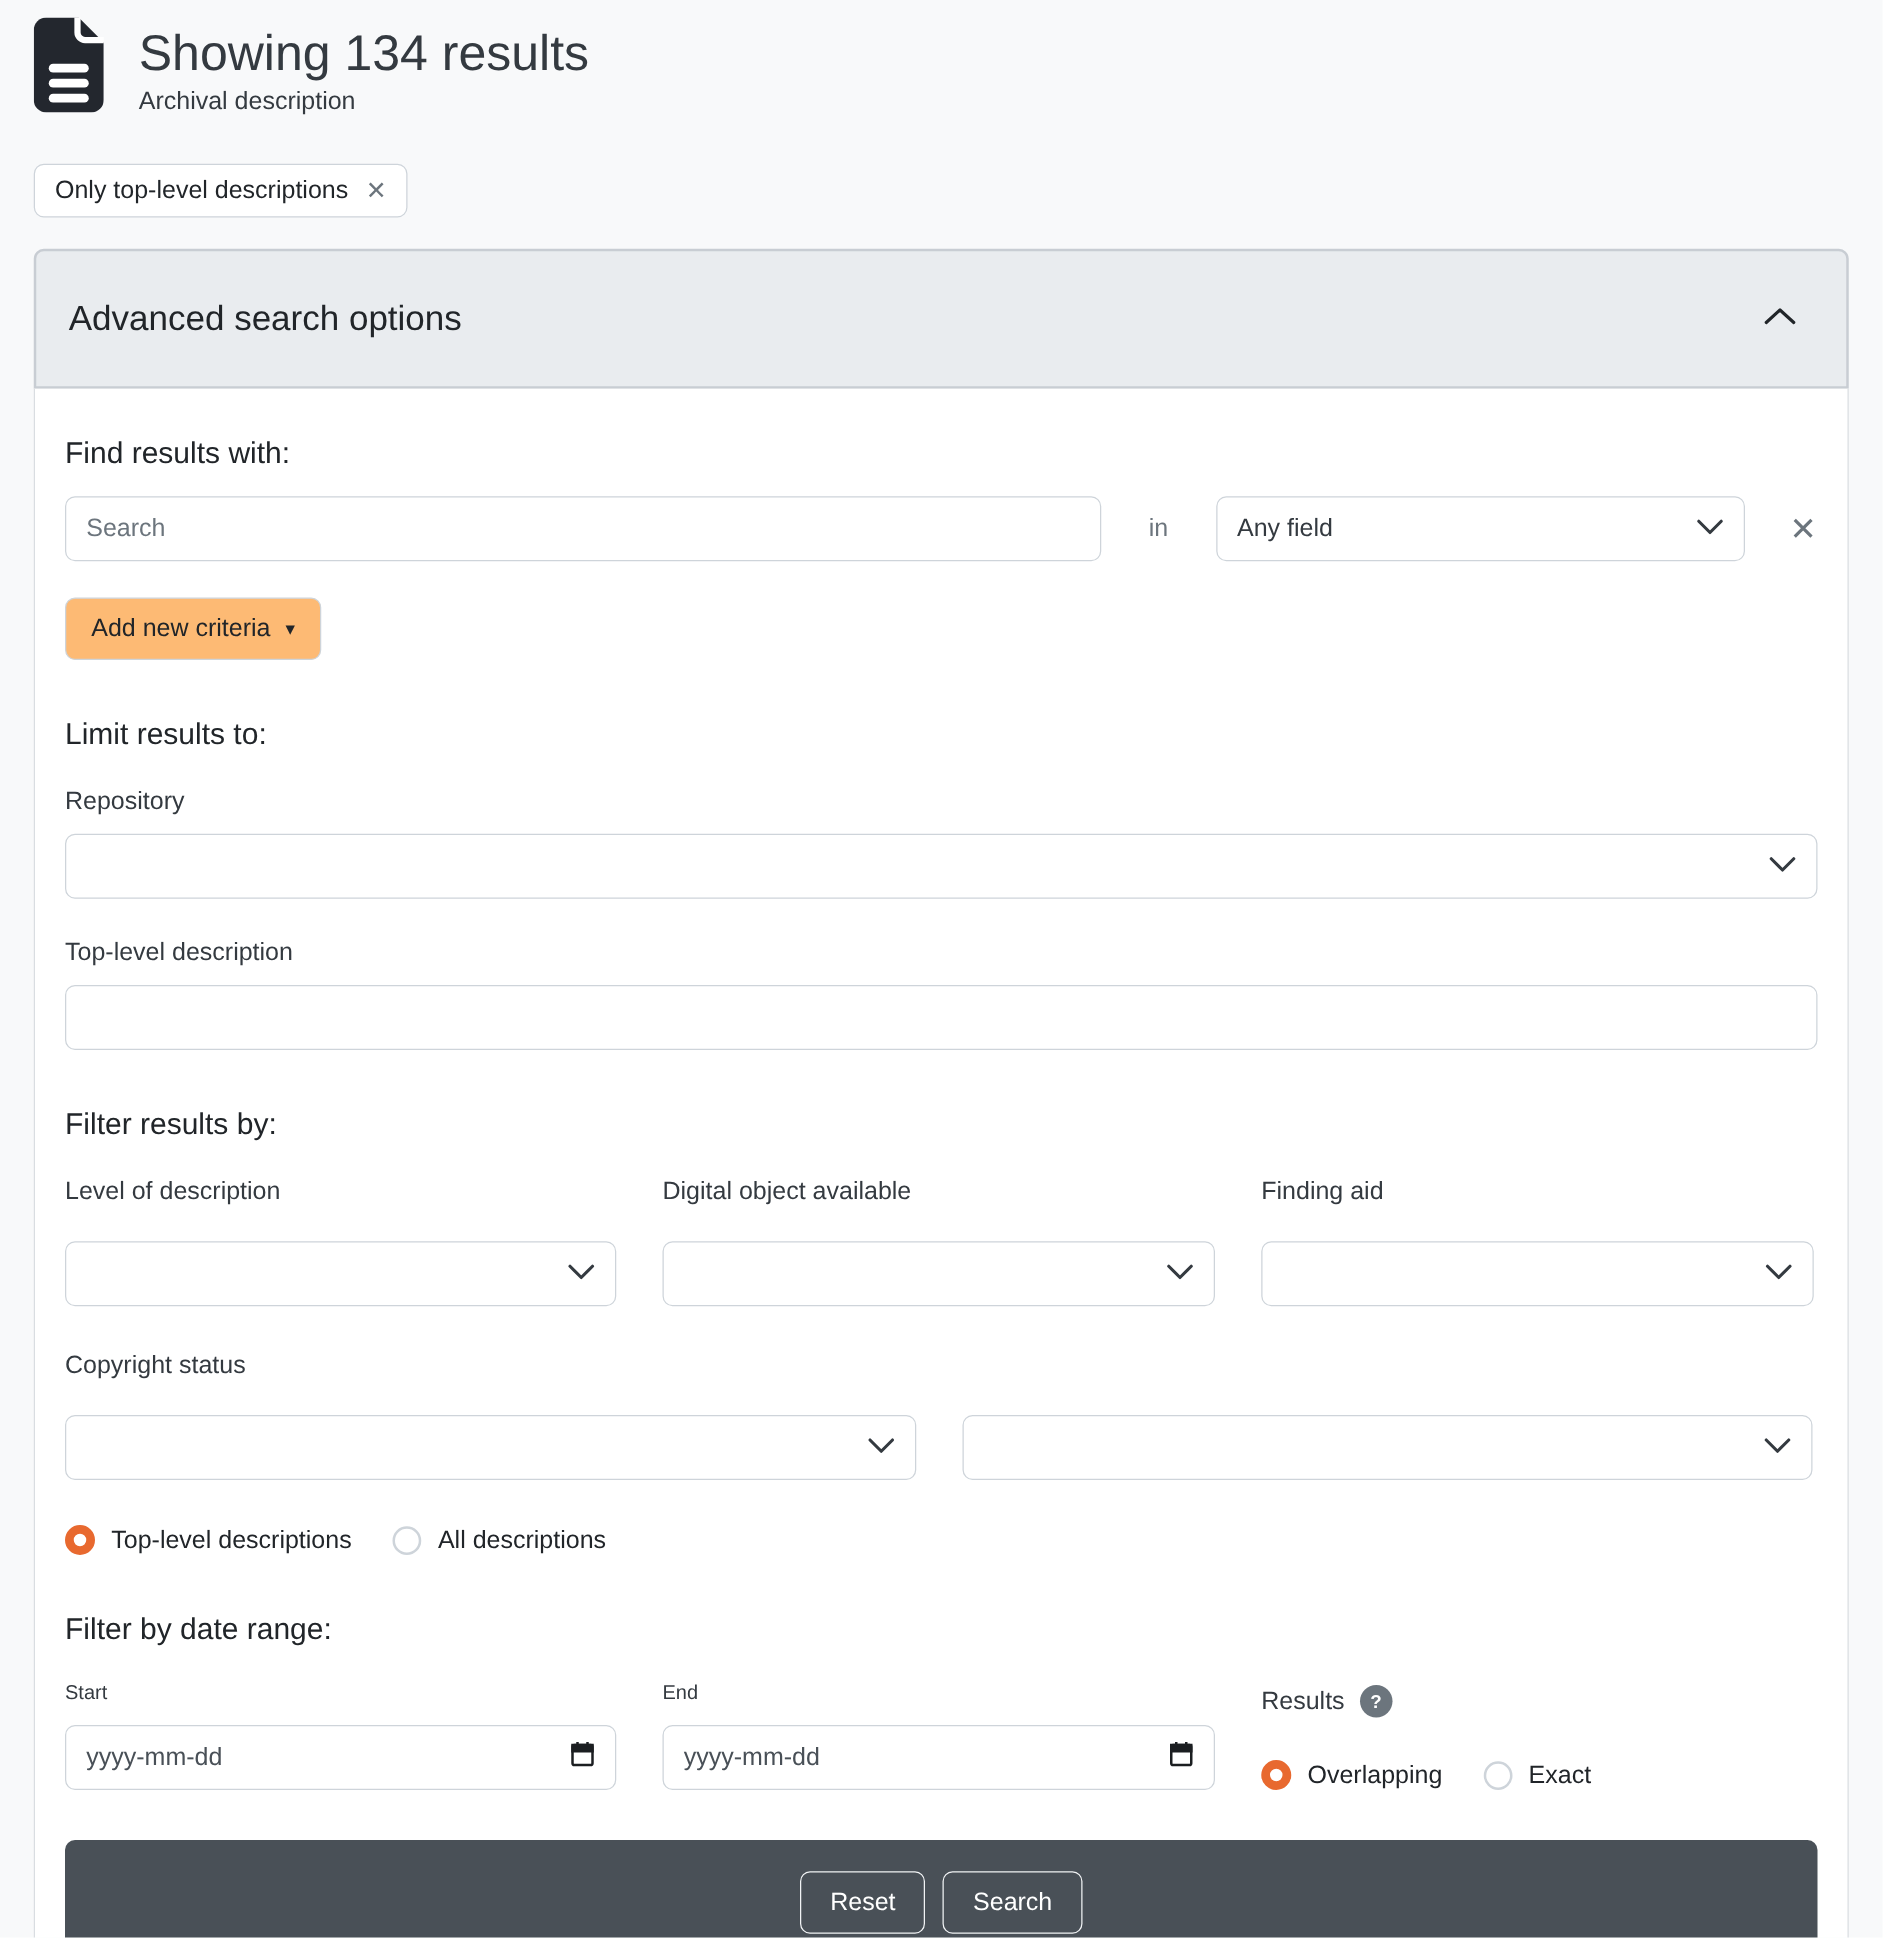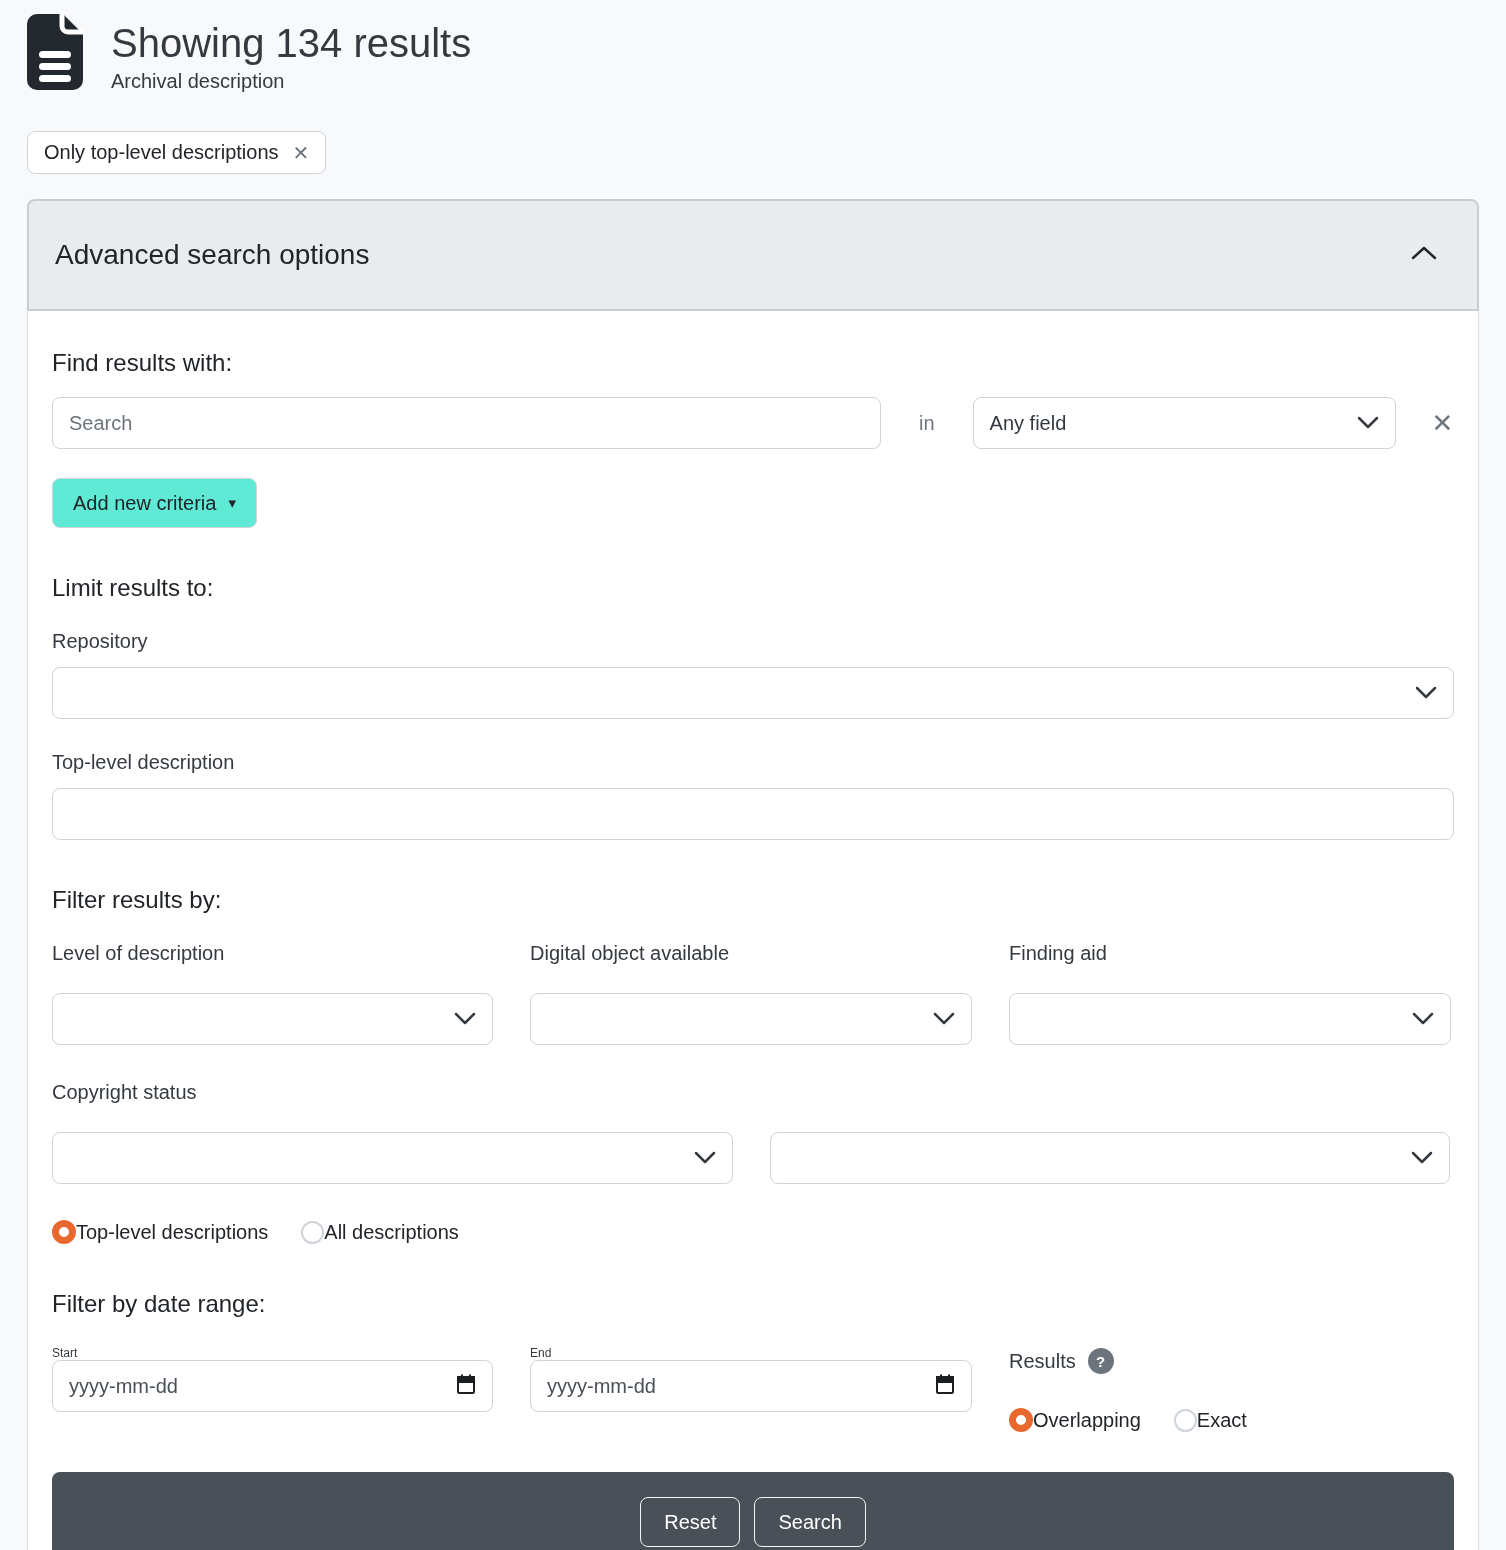--- a/index.html
+++ b/index.html
@@ -59,47 +59,47 @@
   .find-row .search { width:829px; }
   .find-row .in { color:#6c757d; font-size:20px; margin:0 38px; }
   .find-row .fieldsel { width:423px; }
   .find-row .x-btn {
     margin-left:36px; background:none; border:none; cursor:pointer;
     color:#6c757d; font-size:26px; line-height:1; padding:0;
   }
 
   .add-btn {
     margin-top:29px; height:50px; padding:0 20px;
-    background:#5eead4; border:1px solid #ced4da; border-radius:8px;
+    background:#fdba74; border:1px solid #ced4da; border-radius:8px;
     font-size:20px; color:#212529; cursor:pointer;
     display:inline-flex; align-items:center; gap:12px;
     font-family:inherit;
   }
   .add-btn .caret { font-size:15px; }
 
   .mt-sect { margin-top:46px; }
   .lbl { font-size:20px; color:#343a40; margin-top:32px; margin-bottom:14px; }
   .lbl.first { margin-top:28px; }
 
   .grid3 { display:grid; grid-template-columns:441px 442px 442px; column-gap:37px; }
   .grid2 { display:grid; grid-template-columns:681px 680px; column-gap:37px; }
   .grid3 .lbl, .grid2 .lbl { margin-top:0; }
 
   
   .radio-row { display:flex; align-items:center; margin-top:36px; }
-  .radio { display:flex; align-items:center; cursor:pointer; }
+  .radio { display:flex; align-items:center; gap:13px; cursor:pointer; }
   .radio + .radio { margin-left:33px;justify-content:space-between; }
   .rdot { width:24px; height:24px; border-radius:50%; background:#fff; flex:0 0 auto; }
   .rdot.on { border:7px solid #e8692f; }
   .rdot.off { border:2px solid #ced4da; width:23px; height:23px; }
   .radio .rlabel { font-size:20px; color:#212529; }
 
   
   .date-grid { display:grid; grid-template-columns:441px 442px 442px; column-gap:37px; margin-top:28px; }
-  .dfield .dlbl { font-size:12px; }
+  .dfield .dlbl { font-size:16px; margin-bottom:16px; }
   .datebox { justify-content:space-between; color:#495057; cursor:text; }
   .results-head { display:flex; align-items:center; gap:12px; margin-top:2px; }
   .results-head .rtitle { font-size:20px; }
   .help {
     width:26px; height:26px; border-radius:50%; background:#6c757d; color:#fff;
     font-size:15px; font-weight:bold; display:flex; align-items:center; justify-content:center;
     cursor:pointer;
   }
   .results-radios { display:flex; align-items:center; margin-top:34px; }
 

